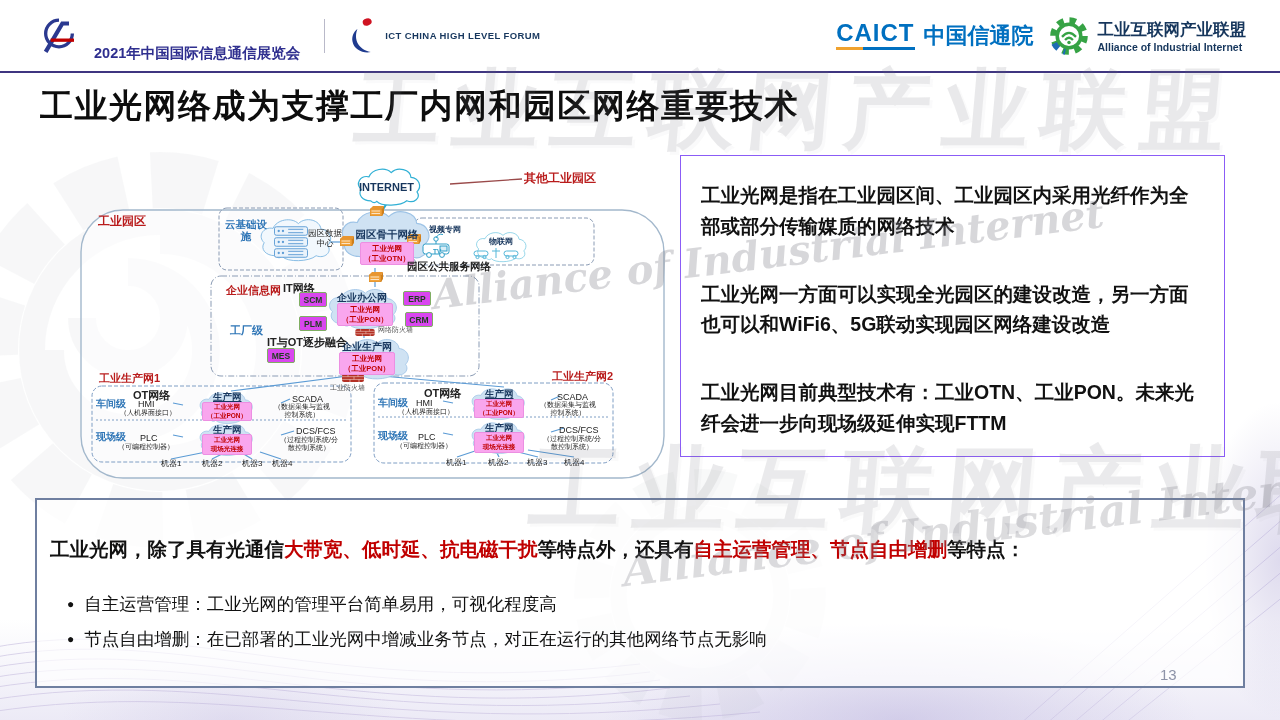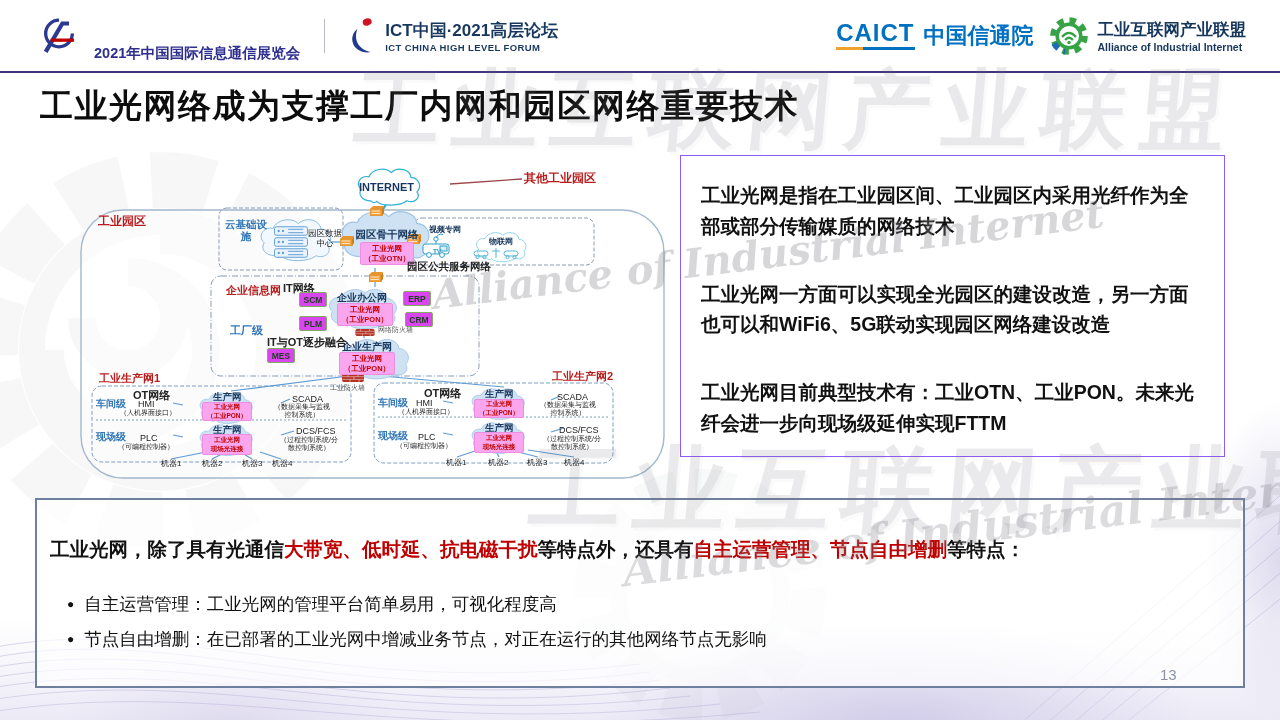--- a/index.html
+++ b/index.html
@@ -43,21 +43,21 @@
   
   .diagram{position:absolute;left:76px;top:160px;width:600px;height:330px;z-index:12;}
   .dg-svg{position:absolute;left:0;top:0;}
   .dl{position:absolute;white-space:nowrap;color:#222;line-height:1.15;}
   .b{font-weight:700;}
   .red{color:#b91c1c;}
   .blue{color:#2e75b6;}
   .navy{color:#17365d;}
   .gray{color:#555;}
   .fs65{font-size:6.5px;} .fs7{font-size:7px;} .fs75{font-size:7.5px;} .fs8{font-size:8px;}
-  .fs85{font-size:8.5px;} .fs9{font-size:9px;} .fs95{font-size:9.5px;} .fs10{font-size:10px;}
+  .fs85{font-size:8.5px;} .fs9{font-size:9px;} .fs95{font-size:9.5px;text-decoration:underline;} .fs10{font-size:10px;}
   .fs105{font-size:10.5px;} .fs11{font-size:11px;} .fs12{font-size:12px;}
   .wrap{white-space:normal;text-align:center;}
   .pinkbox{position:absolute;background:#f9a6ee;border:1px solid #ec8fe2;border-radius:2px;color:#c00000;font-weight:700;text-align:center;display:flex;flex-direction:column;justify-content:center;line-height:1.3;}
   .greenbox{position:absolute;width:26px;height:13px;background:#d946ef;border:1px solid #7fae62;border-radius:2px;color:#1e3f1e;font-weight:700;font-size:8.5px;display:flex;align-items:center;justify-content:center;}
   
   .right-box{position:absolute;left:680px;top:155px;width:545px;height:302px;border:1px solid #8b5cf6;background:#fff;z-index:12;padding:24px 20px;box-sizing:border-box;}
   .right-box p{margin:0 0 37px 0;font-size:19.5px;font-weight:700;line-height:1.58;color:#111;}
   .right-box p:last-child{margin-bottom:0;}
   
   .bottom-box{position:absolute;left:35px;top:498px;width:1210px;height:190px;border:2px solid #6f7fa0;background:rgba(255,255,255,.7);z-index:12;box-sizing:border-box;}
@@ -117,21 +117,20 @@
     <div class="expo-text">
       <div class="l1">2021年中国国际信息通信展览会</div>
     </div>
     <div class="h-divider"></div>
     <div class="ict">
       <svg width="28" height="42" viewBox="0 0 40 56">
         <ellipse cx="26" cy="8" rx="6.5" ry="5" fill="#cf1322" transform="rotate(-15 26 8)"></ellipse>
         <path d="M12 18 C 6 34 14 47 31 51 C 20 53 7 48 5 36 C 3.5 28 7 22 12 18 Z" fill="#1f3b8f"></path>
       </svg>
       <div class="ict-text">
-        <div class="l1">ICT中国·2021高层论坛</div>
         <div class="l2">ICT CHINA HIGH LEVEL FORUM</div>
       </div>
     </div>
   </div>
   <div class="h-right">
     <div class="caict">
       <div>
         <div class="caict-mark">CAICT</div>
         <div class="caict-underline"></div>
       </div>

